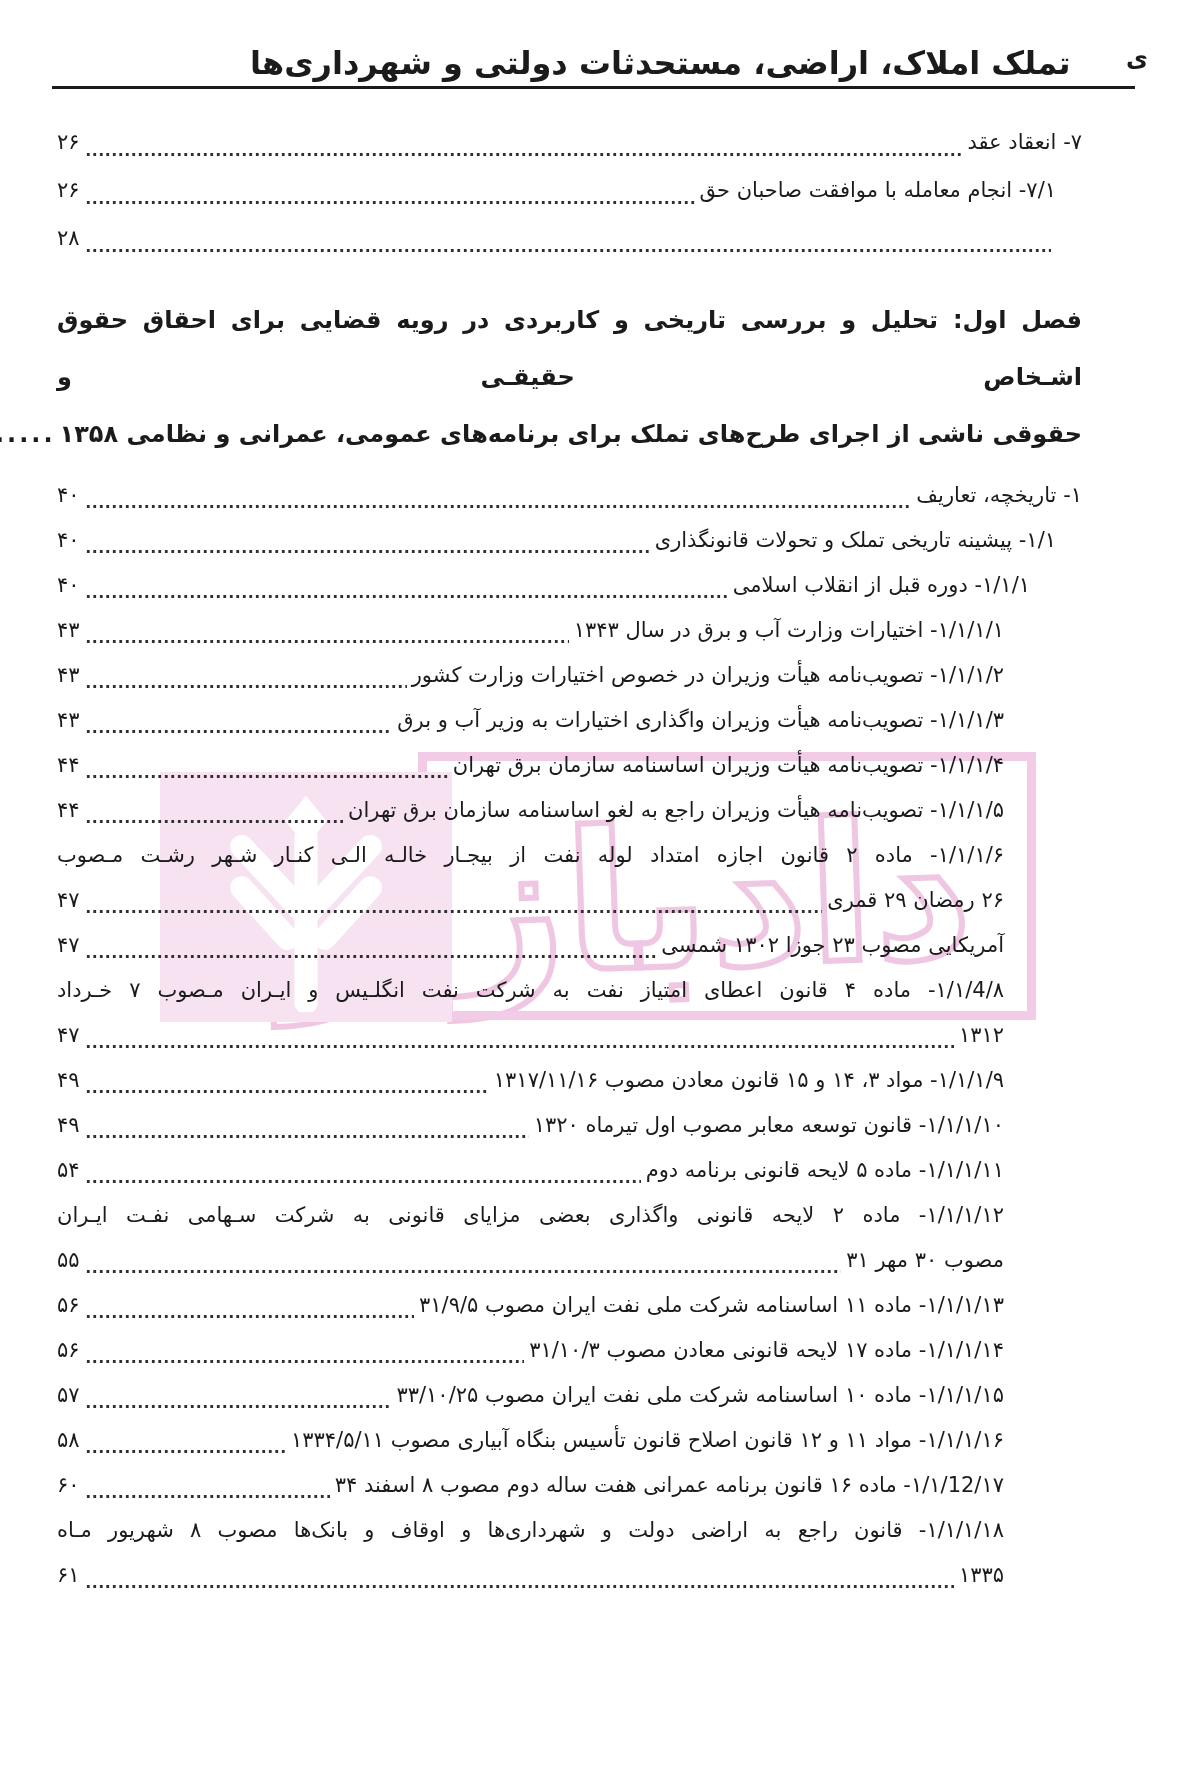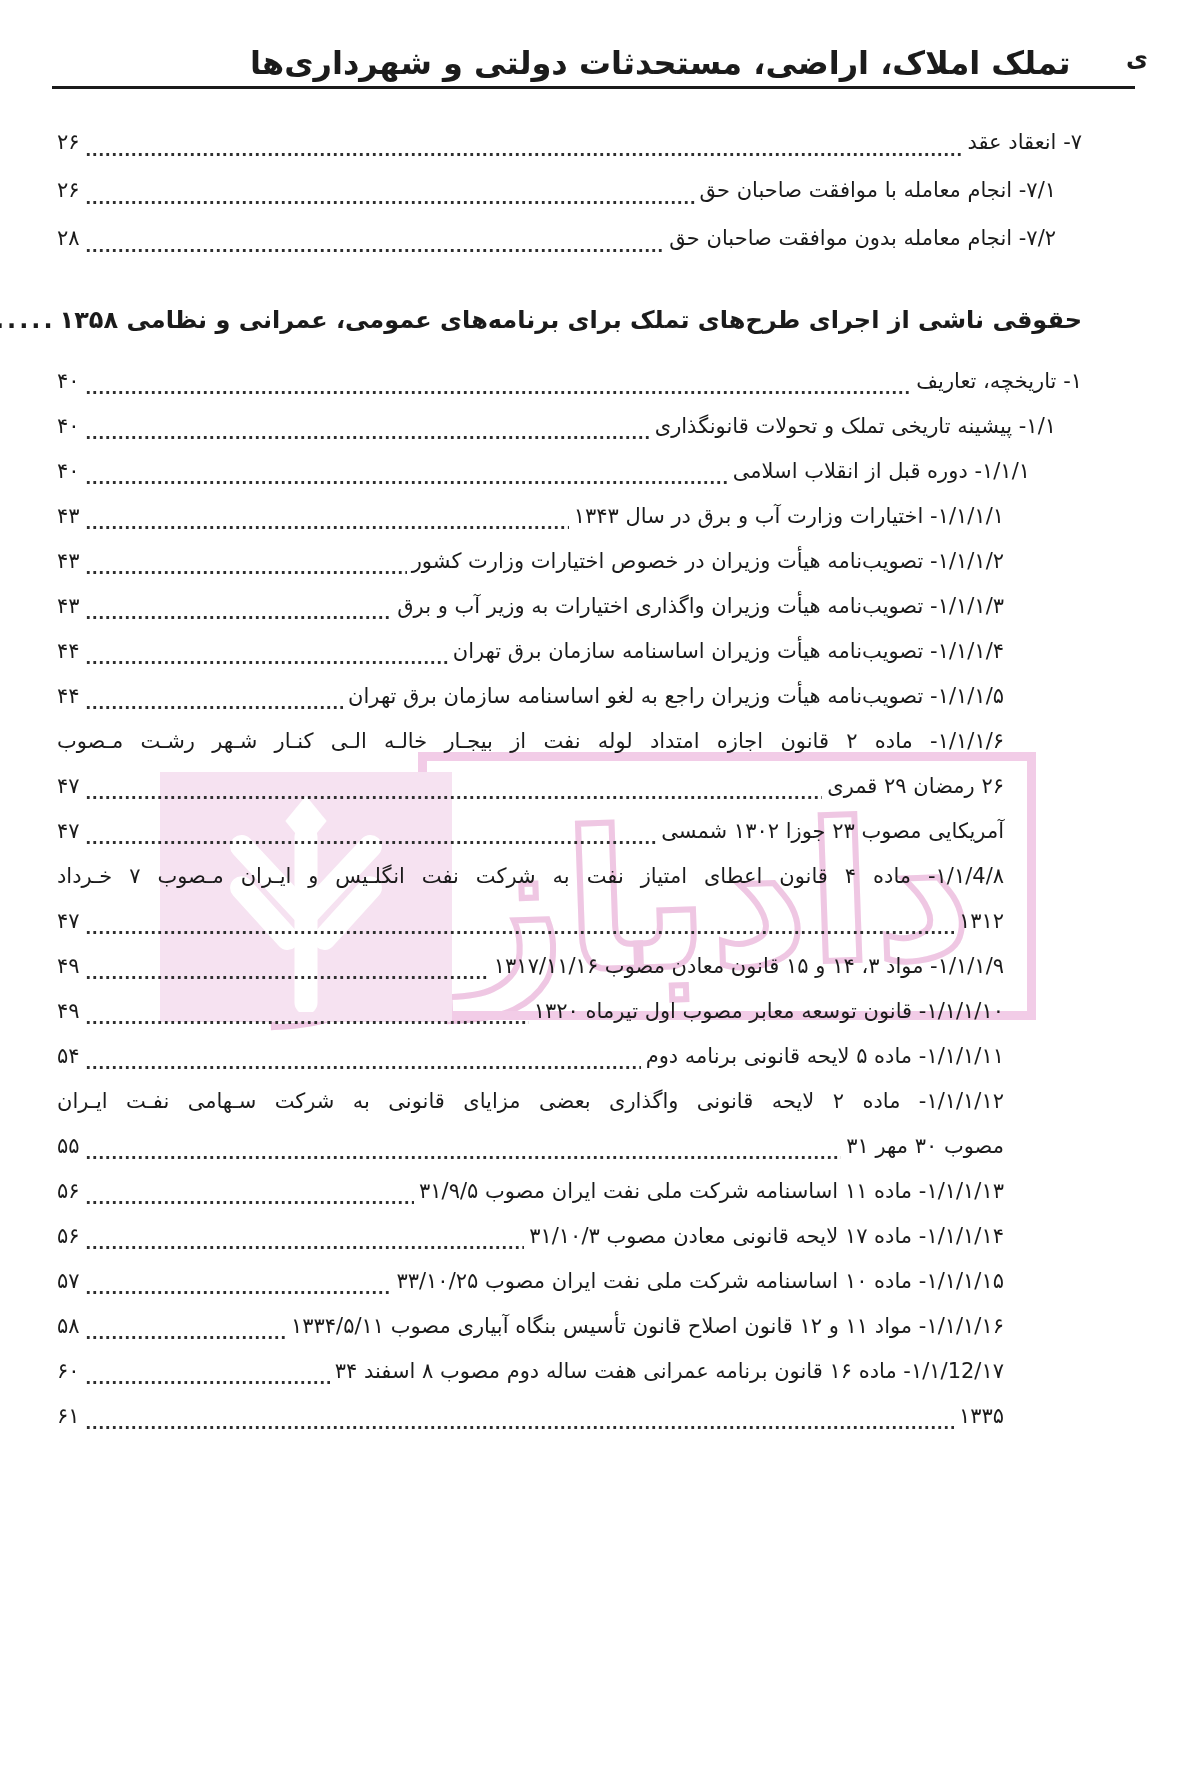--- a/index.html
+++ b/index.html
@@ -83,27 +83,27 @@
         <span class="label">۷- انعقاد عقد</span>
         <span class="leader"></span>
         <span class="pagenum">۲۶</span>
       </div>
       <div class="toc-row lvl1">
         <span class="label">۷/۱- انجام معامله با موافقت صاحبان حق</span>
         <span class="leader"></span>
         <span class="pagenum">۲۶</span>
       </div>
       <div class="toc-row lvl1">
-        <span class="label">۷/۲- انجام معامله بدون موافقت صاحبان حق</span>
         <span class="leader"></span>
         <span class="pagenum">۲۸</span>
       </div>
     </div>
 
   <div class="heading">
+    <div class="h1">فصل اول: تحلیل و بررسی تاریخی و کاربردی در رویه قضایی برای احقاق حقوق اشـخاص حقیقـی و</div>
     <div class="h2">
       <span class="htext">حقوقی ناشی از اجرای طرح‌های تملک برای برنامه‌های عمومی، عمرانی و نظامی ۱۳۵۸</span>
       <span class="hdots">...........</span>
 
     </div>
   </div>
 
   <div class="main" id="main-list">
       <div class="toc-row lvl0">
         <span class="label">۱- تاریخچه، تعاریف</span>
@@ -201,19 +201,20 @@
       <div class="toc-row lvl3">
         <span class="label">۱/۱/۱/۱۶- مواد ۱۱ و ۱۲ قانون اصلاح قانون تأسیس بنگاه آبیاری مصوب ۱۳۳۴/۵/۱۱</span>
         <span class="leader"></span>
         <span class="pagenum">۵۸</span>
       </div>
       <div class="toc-row lvl3">
         <span class="label">۱/۱/12/۱۷- ماده ۱۶ قانون برنامه عمرانی هفت ساله دوم مصوب ۸ اسفند ۳۴</span>
         <span class="leader"></span>
         <span class="pagenum">۶۰</span>
       </div>
+      <div class="cont-line lvl3">۱/۱/۱/۱۸- قانون راجع به اراضی دولت و شهرداری‌ها و اوقاف و بانک‌ها مصوب ۸ شهریور مـاه</div>
       <div class="toc-row lvl3">
         <span class="label">۱۳۳۵</span>
         <span class="leader"></span>
         <span class="pagenum">۶۱</span>
       </div>
     </div>
 </div>
 
 </body></html>

